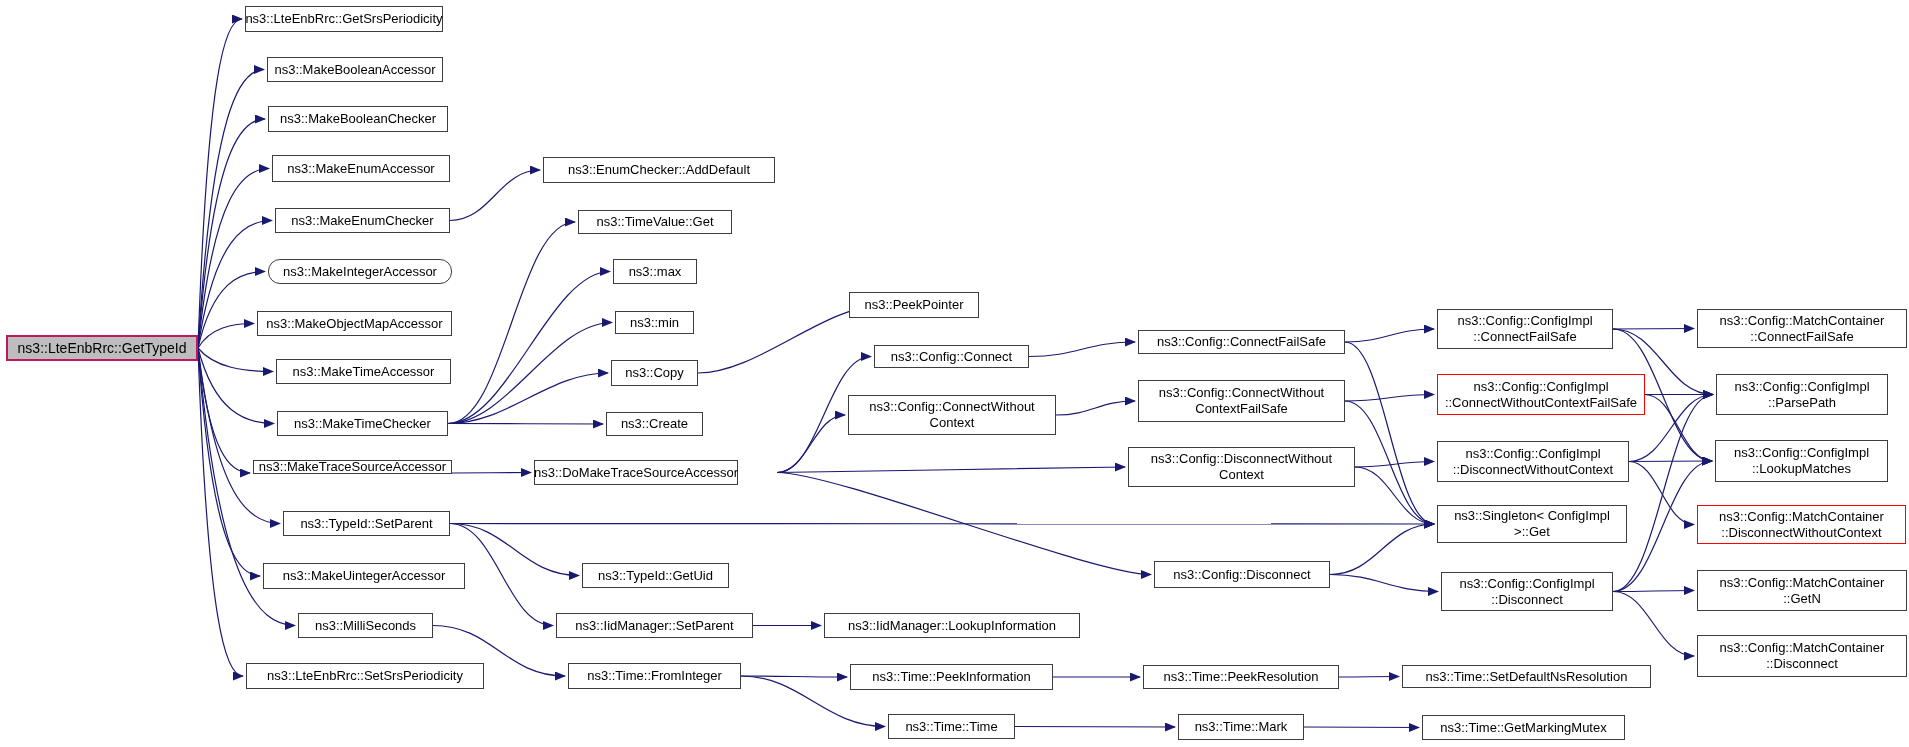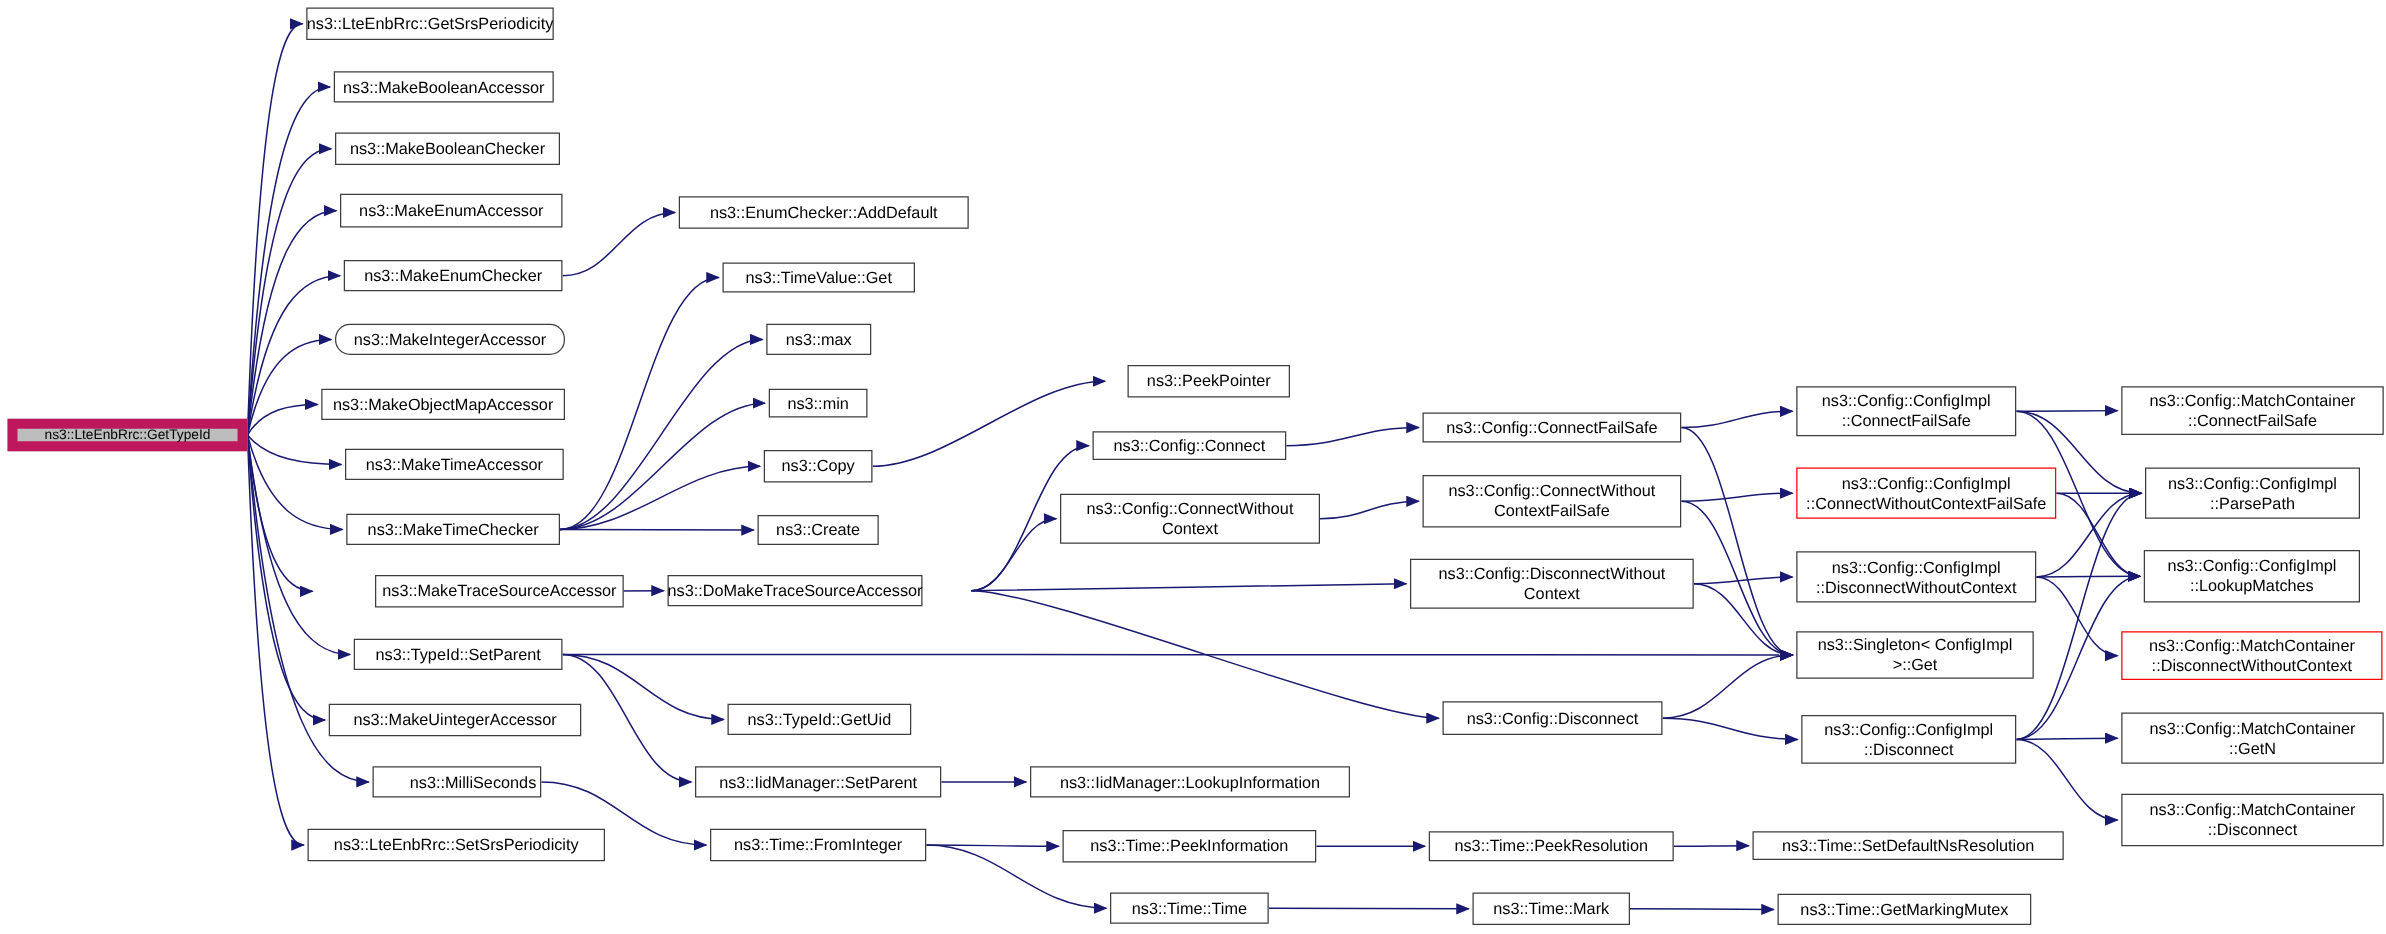--- a/index.html
+++ b/index.html
@@ -3,21 +3,21 @@
 <meta charset="utf-8">
 <style>
   html,body{margin:0;padding:0;background:#ffffff;}
   #canvas{position:relative;width:1909px;height:747px;background:#ffffff;
           font-family:"Liberation Sans","DejaVu Sans",sans-serif;overflow:hidden;}
   #edges{position:absolute;left:0;top:0;width:1909px;height:747px;}
   .node{position:absolute;box-sizing:border-box;background:#ffffff;border:1px solid #3d3d3d;
         color:#000000;font-size:13px;line-height:16px;display:flex;flex-direction:column;
         align-items:center;justify-content:center;text-align:center;white-space:nowrap;
         padding:1px 3px;cursor:pointer;}
-  .node.root{background:#bdbdbd;border:8px solid #be185d;font-size:11px;align-items:center;}
+  .node.root{background:#bdbdbd;border:2px solid #be185d;font-size:14px;align-items:center;}
   .node.highlight{border:1px solid #ff0000;}
   .edge{fill:none;stroke:#191970;stroke-width:1.2;}
 </style>
 </head>
 <body>
 
 <div id="canvas">
   <svg id="edges" viewBox="0 0 1909 747" xmlns="http://www.w3.org/2000/svg">
     <defs>
       <marker id="arrow" markerWidth="12" markerHeight="10" refX="10" refY="4.5" orient="auto" markerUnits="userSpaceOnUse">
@@ -110,30 +110,30 @@
       </div>
       <div class="node" style="left: 257px; top: 311px; width: 195px; height: 25px;">
         <div>ns3::MakeObjectMapAccessor</div>
       </div>
       <div class="node" style="left: 276px; top: 359px; width: 175px; height: 25px;">
         <div>ns3::MakeTimeAccessor</div>
       </div>
       <div class="node" style="left: 277px; top: 411px; width: 171px; height: 25px;">
         <div>ns3::MakeTimeChecker</div>
       </div>
-      <div class="node" style="left: 253px; top: 460px; width: 199px; height: 26px; margin-left: 47px;">
+      <div class="node" style="left: 253px; top: 460px; width: 199px; height: 14px;">
         <div>ns3::MakeTraceSourceAccessor</div>
       </div>
       <div class="node" style="left: 283px; top: 511px; width: 167px; height: 25px;">
         <div>ns3::TypeId::SetParent</div>
       </div>
       <div class="node" style="left: 263px; top: 563px; width: 202px; height: 26px;">
         <div>ns3::MakeUintegerAccessor</div>
       </div>
-      <div class="node" style="left: 298px; top: 613px; width: 135px; height: 25px; align-items: flex-end;">
+      <div class="node" style="left: 298px; top: 613px; width: 135px; height: 25px;">
         <div>ns3::MilliSeconds</div>
       </div>
       <div class="node" style="left: 246px; top: 663px; width: 238px; height: 26px;">
         <div>ns3::LteEnbRrc::SetSrsPeriodicity</div>
       </div>
       <div class="node" style="left: 543px; top: 157px; width: 232px; height: 26px;">
         <div>ns3::EnumChecker::AddDefault</div>
       </div>
       <div class="node" style="left: 578px; top: 210px; width: 154px; height: 24px;">
         <div>ns3::TimeValue::Get</div>
@@ -155,21 +155,21 @@
       </div>
       <div class="node" style="left: 582px; top: 563px; width: 147px; height: 25px;">
         <div>ns3::TypeId::GetUid</div>
       </div>
       <div class="node" style="left: 556px; top: 613px; width: 197px; height: 25px;">
         <div>ns3::IidManager::SetParent</div>
       </div>
       <div class="node" style="left: 568px; top: 663px; width: 173px; height: 26px;">
         <div>ns3::Time::FromInteger</div>
       </div>
-      <div class="node" style="left: 902px; top: 292px; width: 130px; height: 26px;">
+      <div class="node" style="left: 849px; top: 292px; width: 130px; height: 26px;">
         <div>ns3::PeekPointer</div>
       </div>
       <div class="node" style="left: 874px; top: 345px; width: 155px; height: 23px;">
         <div>ns3::Config::Connect</div>
       </div>
       <div class="node" style="left: 848px; top: 395px; width: 208px; height: 40px;">
         <div>ns3::Config::ConnectWithout</div>
         <div>Context</div>
       </div>
       <div class="node" style="left: 824px; top: 613px; width: 256px; height: 25px;">

